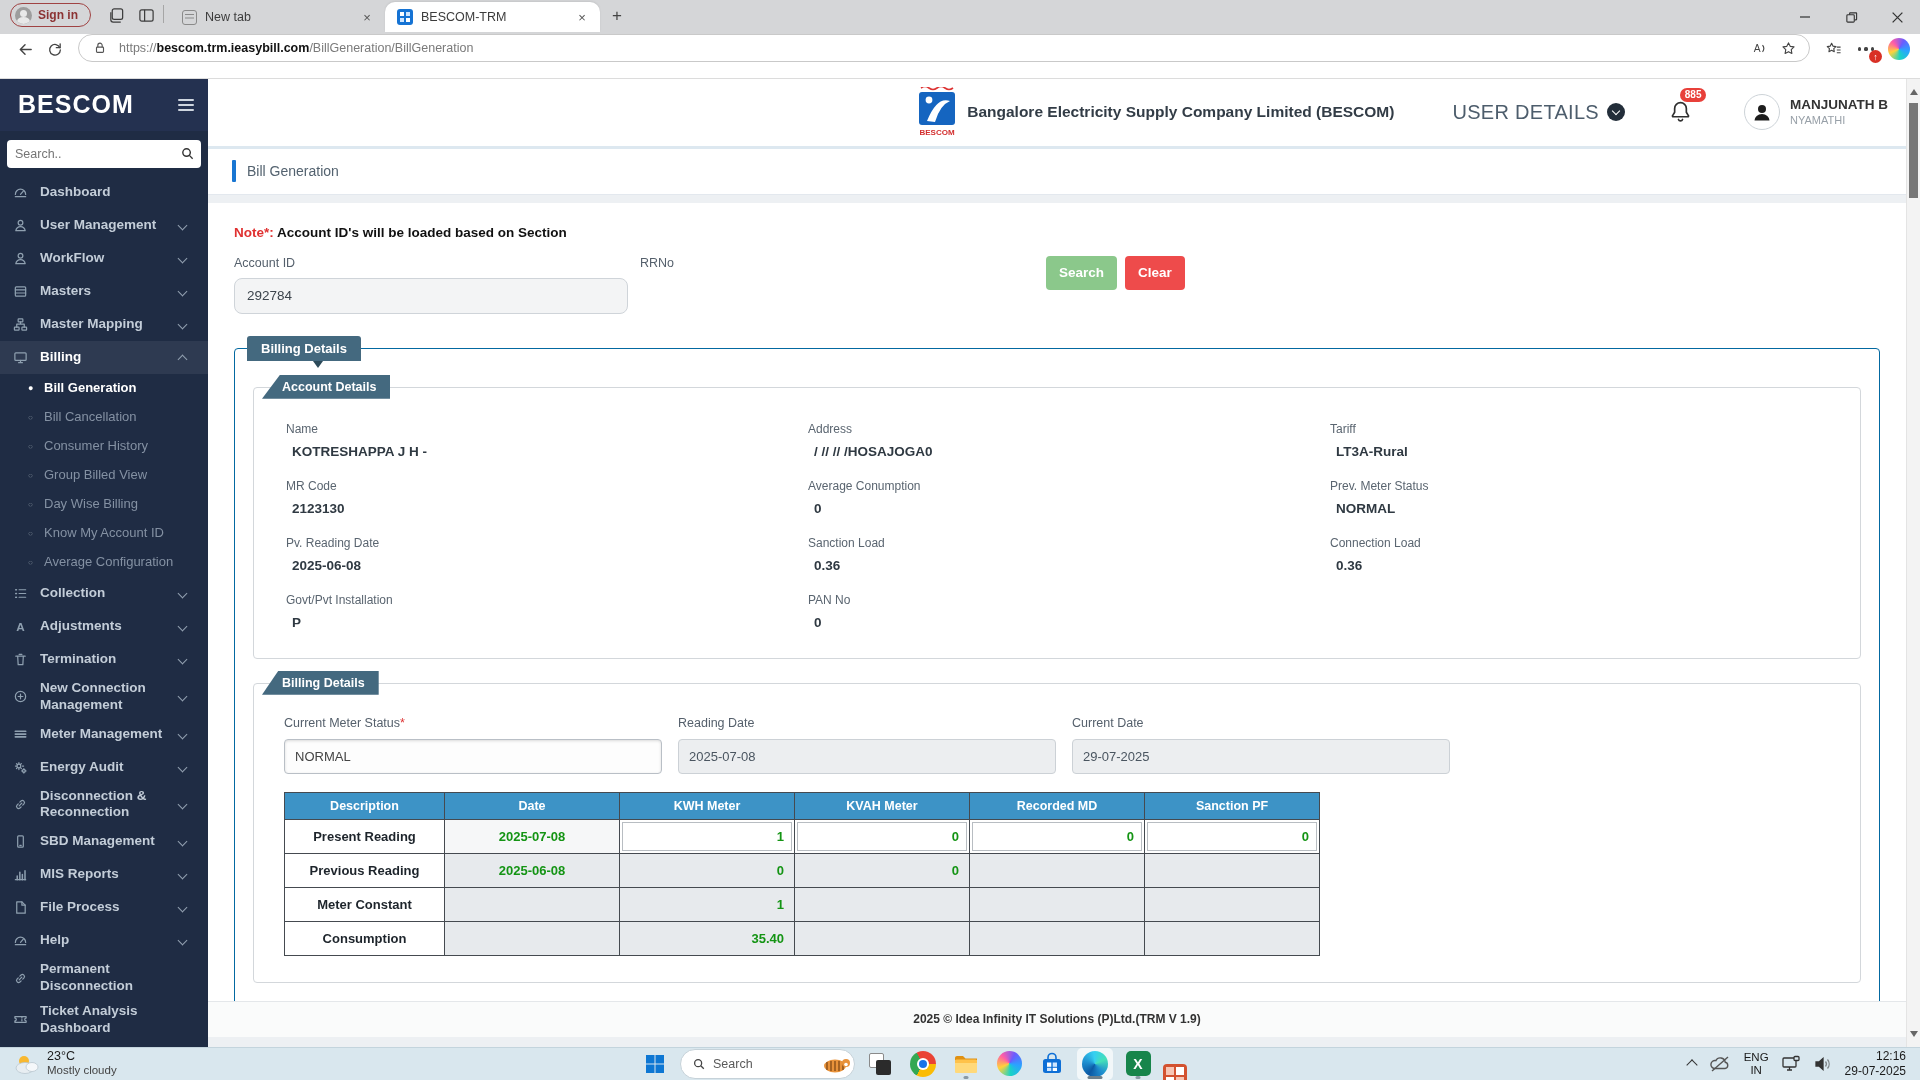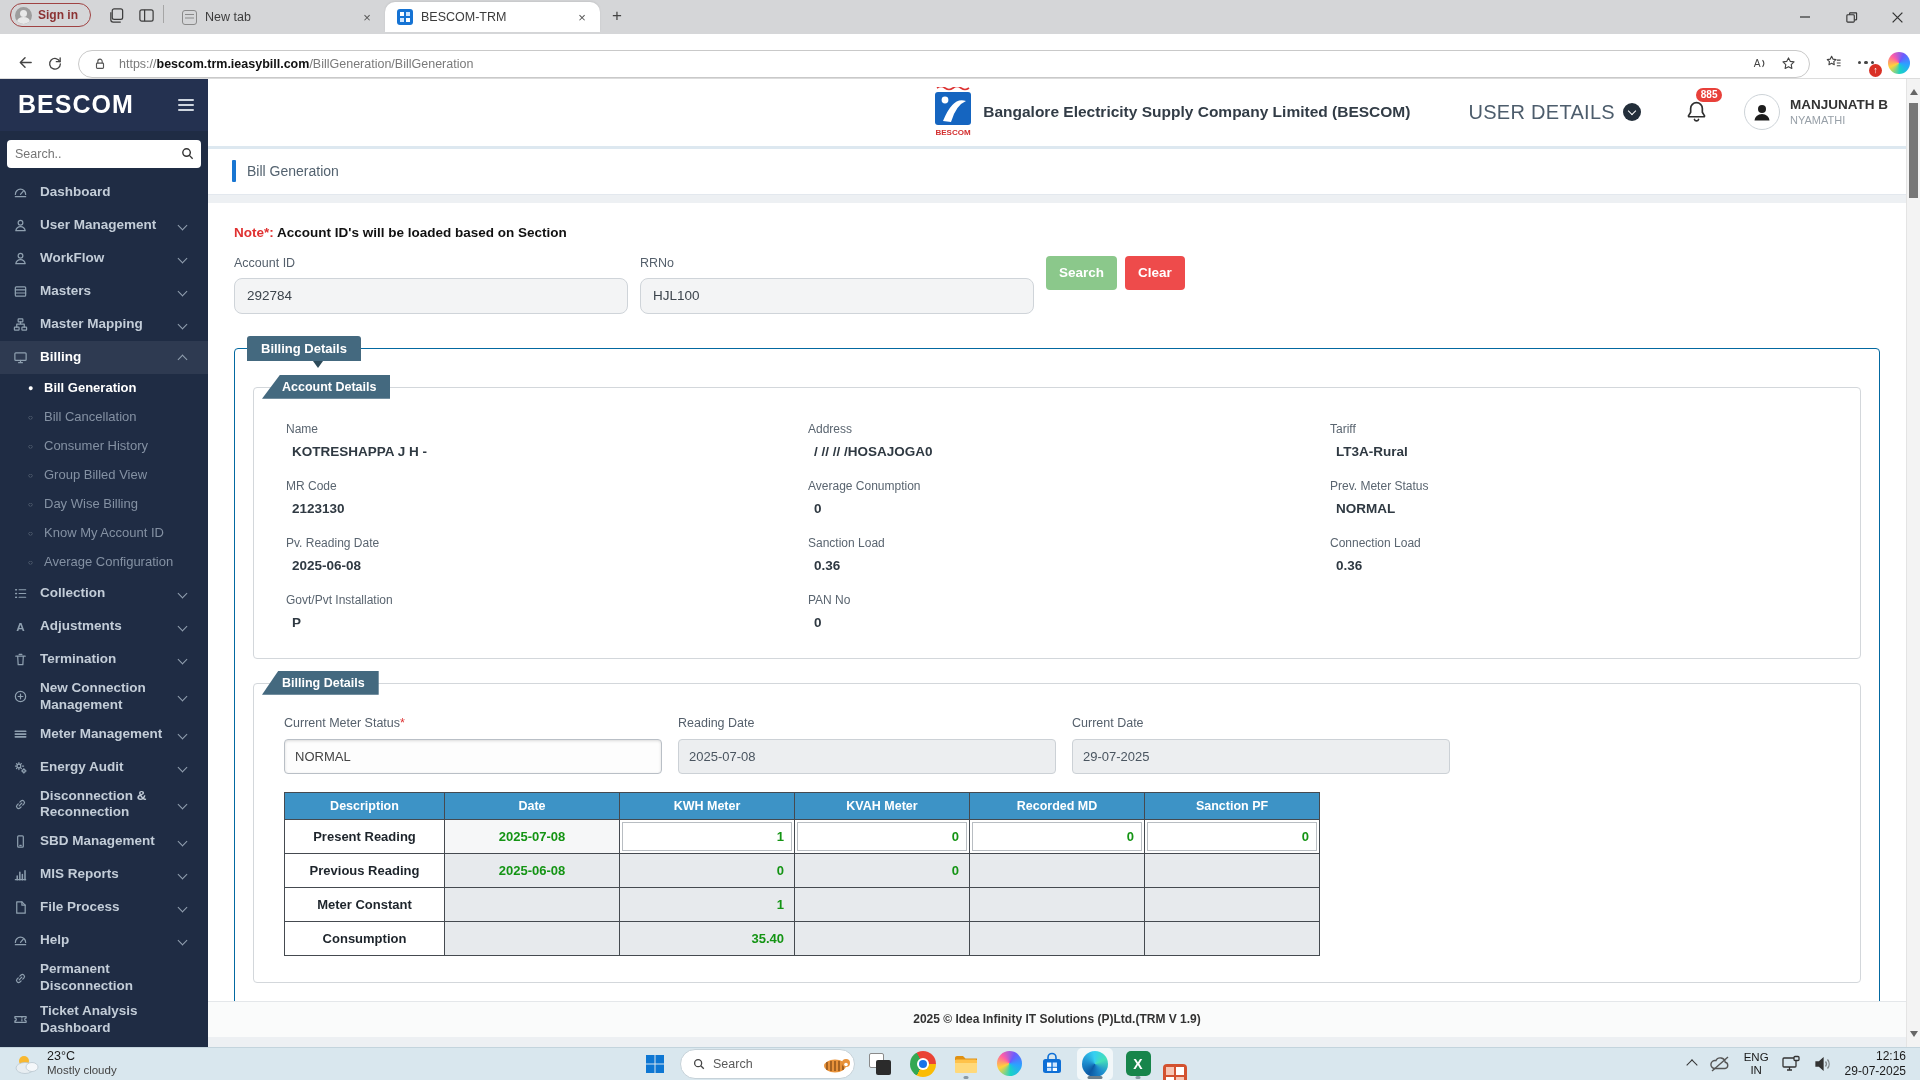--- a/index.html
+++ b/index.html
@@ -31,21 +31,21 @@
   .favicon-page::before{content:'';position:absolute;left:2px;top:3px;right:2px;height:1.5px;background:#8a8a8a;box-shadow:0 3.5px 0 #8a8a8a}
   .favicon-app{width:16px;height:16px;border-radius:3px;background:#1573d4;position:relative}
   .favicon-app::before{content:'';position:absolute;inset:3px;background:
     linear-gradient(#fff,#fff) 0 0/4px 4px no-repeat,
     linear-gradient(#cfe6ff,#cfe6ff) 6px 0/4px 4px no-repeat,
     linear-gradient(#cfe6ff,#cfe6ff) 0 6px/4px 4px no-repeat,
     linear-gradient(#fff,#fff) 6px 6px/4px 4px no-repeat}
   .newtab-btn{width:26px;height:26px;margin:0 4px 3px 4px;display:flex;align-items:center;justify-content:center;font-size:17px;color:#444;border-radius:4px}
   .win-controls{margin-left:auto;display:flex;height:34px}
   .win-btn{width:46px;height:34px;display:flex;align-items:center;justify-content:center;color:#333}
-  .urlbar{height:54px;background:#fff;display:flex;align-items:flex-end;padding:0 10px;border-bottom:1px solid #dcdcdc}
+  .urlbar{height:54px;background:#fff;display:flex;align-items:flex-start;padding:0 10px;border-bottom:1px solid #dcdcdc}
   .nav-ic{width:30px;height:30px;display:flex;align-items:center;justify-content:center;color:#444;border-radius:6px}
   .url-pill{flex:1;height:28px;margin:0 8px;border:1px solid #c9c9c9;border-radius:14px;display:flex;align-items:center;padding:0 10px;gap:8px;background:#fff}
   .url-text{flex:1;font-size:12.5px;color:#7a7a7a;white-space:nowrap;overflow:hidden}
   .url-domain{color:#111;font-weight:bold}
   .pill-ic{width:22px;height:22px;display:flex;align-items:center;justify-content:center;color:#444}
   .after-pill{display:flex;align-items:center;gap:4px}
   .dots-wrap{position:relative;width:28px;height:28px;display:flex;align-items:center;justify-content:center}
   .dots{display:flex;gap:3px}
   .dots i{width:3.2px;height:3.2px;border-radius:50%;background:#444}
   .badge-up{position:absolute;right:-2px;bottom:0;width:13px;height:13px;border-radius:50%;background:#d93025;color:#fff;font-size:9px;display:flex;align-items:center;justify-content:center;font-weight:bold}
@@ -80,21 +80,21 @@
   
   .main{flex:1;display:flex;flex-direction:column;background:#edf0f3;overflow:hidden}
   .topbar{height:70px;background:#fff;display:flex;align-items:center;justify-content:flex-end;padding-right:18px;border-bottom:3px solid #dde8f0}
   .org{display:flex;align-items:center;gap:10px;margin-right:58px}
   .logo{width:40px;height:50px;display:flex;flex-direction:column;align-items:center}
   .org-title{font-size:15.5px;font-weight:bold;color:#323c46}
   .user-details{display:flex;align-items:center;gap:8px;margin-right:42px;cursor:pointer}
   .user-details-text{font-size:20px;color:#4d5d6c;letter-spacing:.3px}
   .ud-circle{width:18px;height:18px;border-radius:50%;background:#232e3a;display:flex;align-items:center;justify-content:center}
   .ud-circle i{width:6px;height:6px;border-right:1.7px solid #fff;border-bottom:1.7px solid #fff;transform:rotate(45deg);margin-top:-2px}
-  .bell-wrap{position:relative;margin-right:34px;cursor:pointer}
+  .bell-wrap{position:relative;margin-right:50px;cursor:pointer}
   .bell-badge{position:absolute;top:-11px;right:-12px;background:#e8403a;color:#fff;font-size:10px;font-weight:bold;padding:1.5px 4.5px;border-radius:9px}
   .avatar{width:36px;height:36px;border-radius:50%;border:1px solid #cdd3d8;background:#fff;display:flex;align-items:center;justify-content:center;margin-right:10px;cursor:pointer}
   .who{display:flex;flex-direction:column;line-height:1.25}
   .who-name{font-size:13.5px;font-weight:bold;color:#333}
   .who-loc{font-size:11px;color:#98a0a8}
   .breadcrumb{height:46px;background:#fff;display:flex;align-items:center;padding-left:24px;border-bottom:1px solid #e3e8ee}
   .bc-accent{width:4px;height:22px;background:var(--accent-blue);border-radius:1px;margin-right:11px}
   .bc-text{font-size:14px;color:#53626f}
   .content{flex:1;background:#fff;margin-top:8px;padding:0 26px;overflow:hidden}
   .note{margin-top:22px;font-size:13.5px;font-weight:bold;color:#111}
@@ -578,21 +578,20 @@
           <span>Account ID's will be loaded based on Section</span>
         </div>
 
         <div class="form-row">
           <div class="field">
             <div class="field-label">Account ID</div>
             <input type="text" value="292784" style="">
           </div>
           <div class="field">
             <div class="field-label">RRNo</div>
-            <input type="text" value="HJL100" style="">
           </div>
           <div class="form-btns">
             <button class="btn btn-search">Search</button>
             <button class="btn btn-danger">Clear</button>
           </div>
         </div>
 
         <div class="outer-panel">
           <div class="ptab">Billing Details</div>
 

